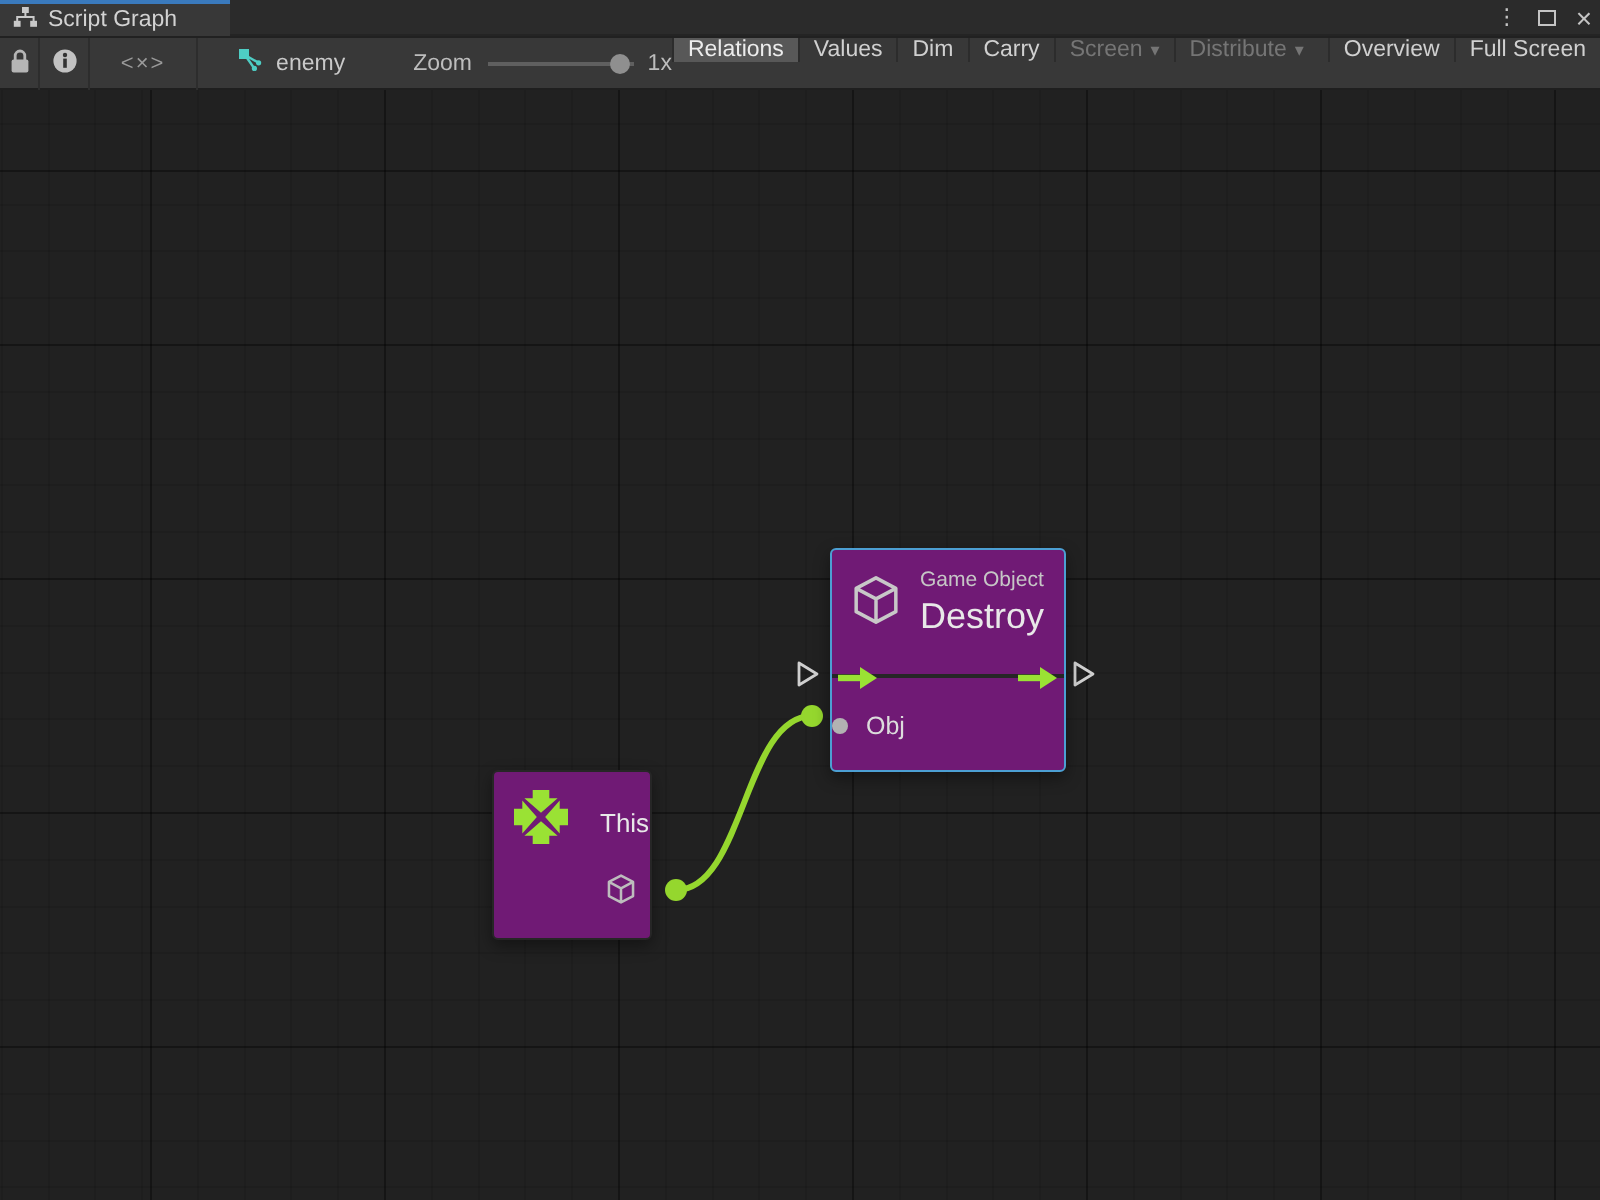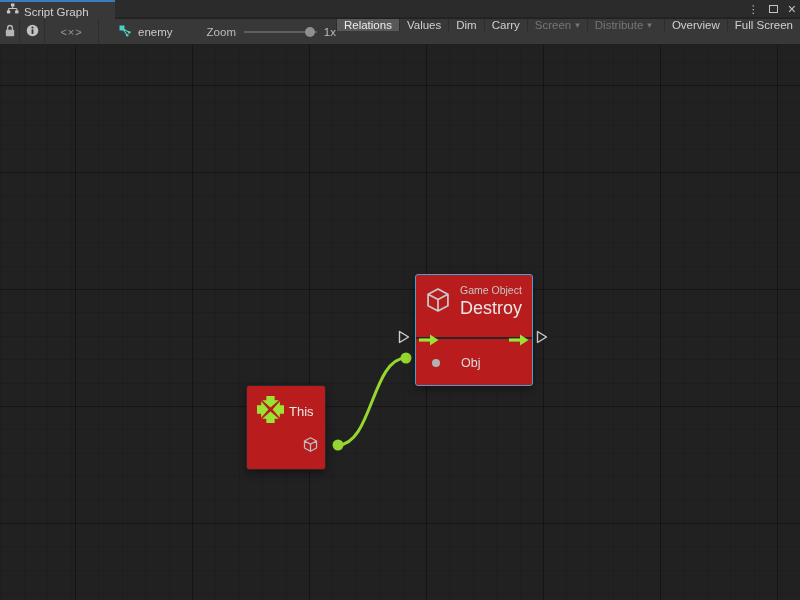--- a/index.html
+++ b/index.html
@@ -5,21 +5,21 @@
   * { margin:0; padding:0; box-sizing:border-box; }
   html,body { width:800px; height:600px; overflow:hidden; background:#212121;
               font-family:"Liberation Sans", sans-serif; -webkit-font-smoothing:antialiased; }
   #window { position:absolute; inset:0; }
 
   
   .tabbar { position:absolute; left:0; top:0; width:800px; height:18px;
             background:#2b2b2b; border-bottom:1px solid #242424; }
   .tab { position:absolute; left:0; top:0; height:18px; width:115px;
          background:#383838; border-top:2px solid #3a7abd;
-         display:flex; align-items:flex-end; padding:16px 6px; gap:5px; }
+         display:flex; align-items:center; padding:0 6px; gap:5px; }
   .tab-label { color:#d2d2d2; font-size:11.5px; white-space:nowrap; }
   .winctrl { position:absolute; right:4px; top:0; height:18px; display:flex;
              align-items:center; gap:10px; color:#c4c4c4; }
   .kebab { font-size:11px; line-height:1; }
   .maxbox { display:inline-block; width:9px; height:8px; border:1.5px solid #c4c4c4; }
   .closex { font-size:14px; line-height:1; }
 
   
   .toolbar { position:absolute; left:0; top:19px; width:800px; height:26px;
              background:#383838; border-bottom:1px solid #1f1f1f;
@@ -51,43 +51,43 @@
             background-image:
               repeating-linear-gradient(90deg, rgba(0,0,0,0.30) 0 1px, transparent 1px 117px),
               repeating-linear-gradient(0deg,  rgba(0,0,0,0.30) 0 1px, transparent 1px 117px),
               repeating-linear-gradient(90deg, rgba(0,0,0,0.10) 0 1px, transparent 1px 23.4px),
               repeating-linear-gradient(0deg,  rgba(0,0,0,0.10) 0 1px, transparent 1px 23.4px);
             background-position:75px 41px; }
 
   svg.overlay { position:absolute; inset:0; width:800px; height:600px; pointer-events:none; }
 
   
-  .node { position:absolute; background:#b91c1c; border-radius:3px;
+  .node { position:absolute; background:#701a75; border-radius:3px;
           box-shadow:0 3px 8px rgba(0,0,0,0.4); }
   .node.selected { border:1px solid #4c9fd3; }
   .node.plain { border:1px solid #262626; }
 
   .destroy-node { left:415px; top:274px; width:118px; height:112px; }
   .dn-header { position:absolute; left:0; top:0; right:0; height:54px;
                display:flex; align-items:center; padding:0 8px; gap:8px; }
   .dn-titles { display:flex; flex-direction:column; line-height:1.25; }
   .dn-cat { font-size:10.5px; color:#c6c6c6; }
   .dn-title { font-size:18px; color:#e8e8e8; }
   .relation-line { position:absolute; left:0; right:0; top:62px; height:2px; background:#262626; }
   .flow-arrow { position:absolute; top:57px; }
   .flow-arrow.in { left:3px; }
   .flow-arrow.out { right:3px; }
   .obj-row { position:absolute; left:0; top:74px; right:0; height:28px;
-             display:flex; align-items:center; padding-left:16px; gap:21px; }
+             display:flex; align-items:center; padding-left:0; gap:9px; }
   .port-dot { width:8px; height:8px; border-radius:50%; background:#b2b2b2; }
   .obj-label { font-size:12.5px; color:#dcdcdc; }
 
   .this-node { left:246px; top:385px; width:80px; height:85px; }
   .tn-header { position:absolute; left:0; top:0; right:0; height:50px;
-               display:flex; align-items:center; padding:16px 10px; gap:5px; }
+               display:flex; align-items:center; padding:16px 10px; gap:16px; }
   .tn-title { font-size:13px; color:#e8e8e8; }
   .tn-cube { position:absolute; right:6px; top:50px; }
 
   .ext-port { position:absolute; }
 </style>
 </head>
 <body>
 
 <div id="window">
 

